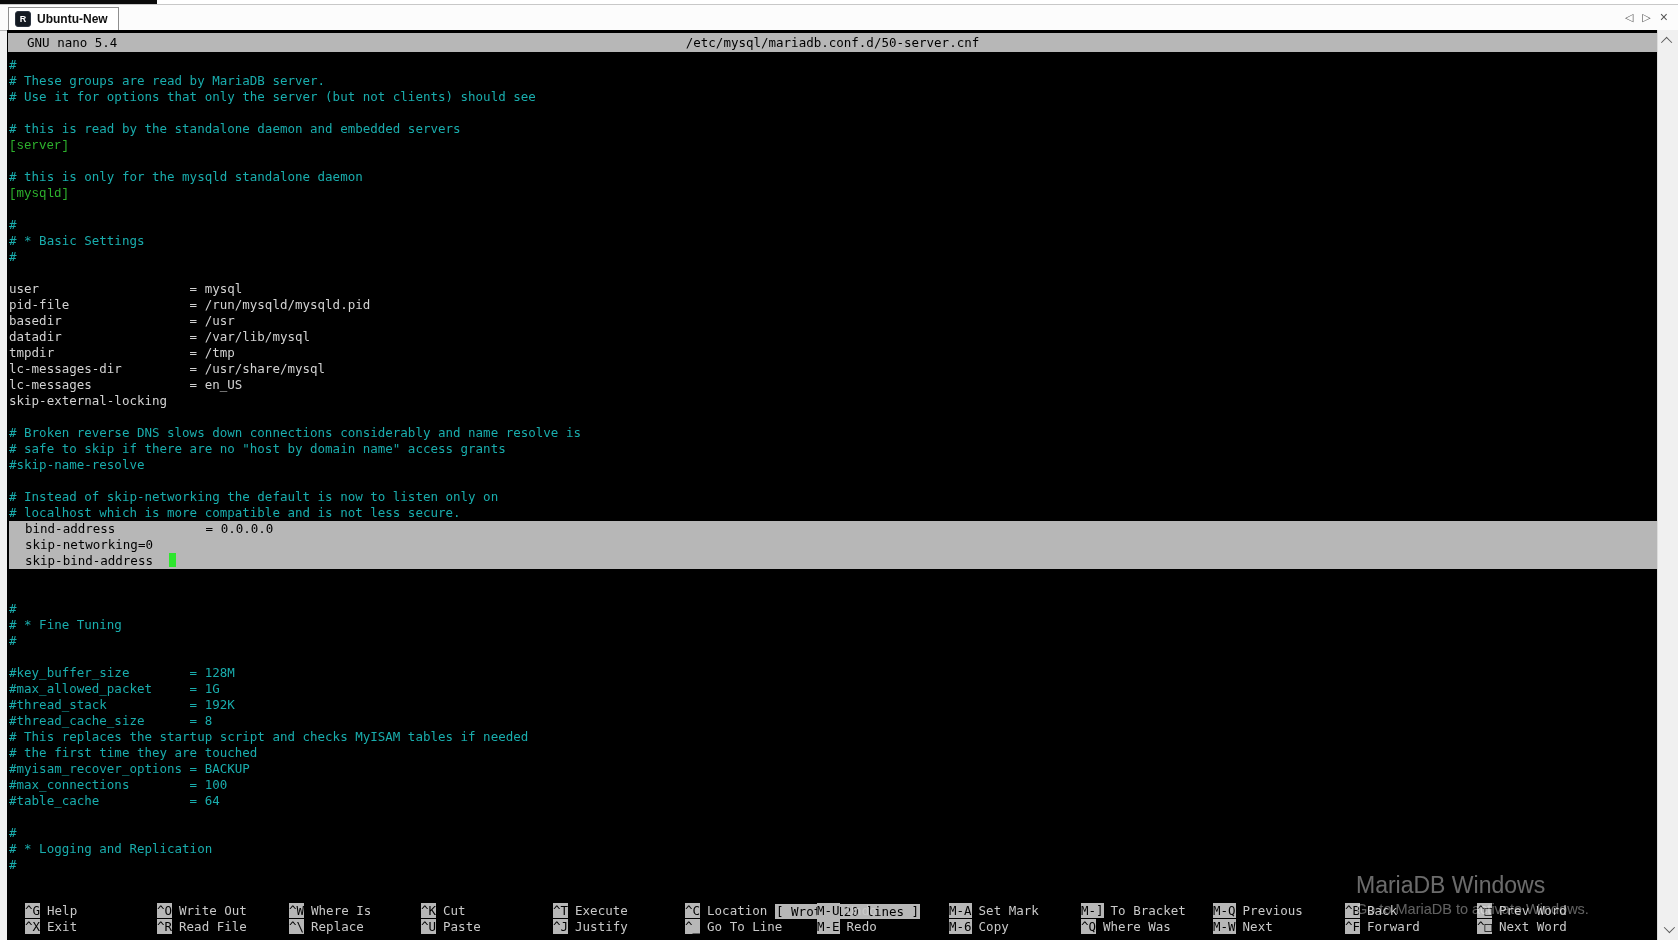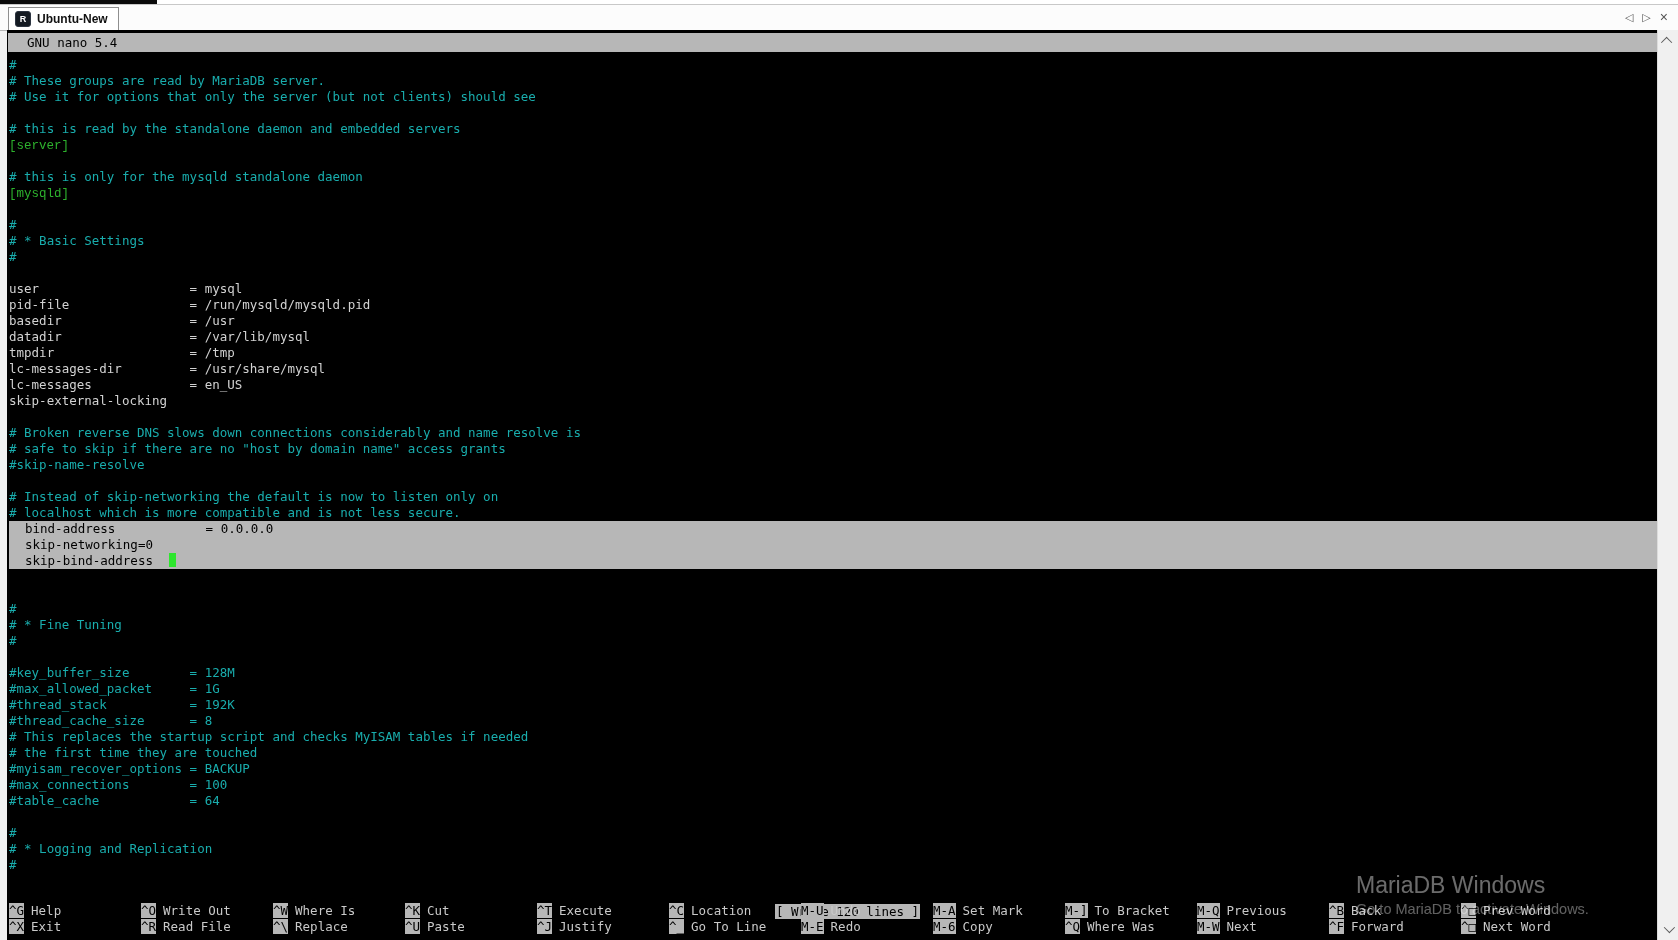--- a/index.html
+++ b/index.html
@@ -40,21 +40,21 @@
   .bline.s-selected{background:var(--silver);}
   .bline.s-selected span{color:#000;margin-left:16px;}
   .cursor{display:inline-block;width:7.5px;height:14px;background:var(--cursor);
           vertical-align:-2px;}
 
   .nano-status{position:absolute;left:0;right:0;top:858px;height:16px;text-align:center;}
   .nano-status span{background:var(--silver);color:#000;padding:0 1px;}
 
   .shortcut-row{position:absolute;left:0;right:0;height:16px;}
   .row-1{top:873px;} .row-2{top:889px;}
-  .sc{position:absolute;top:0;white-space:pre;}
+  .sc{position:absolute;top:0;white-space:pre;margin-left:16px;}
   .sc .k{background:var(--silver);color:#000;}
   .sc .l{color:#c9c9c9;padding-left:7px;}
 
   
   .scrollbar{position:absolute;right:0;top:30px;bottom:0;width:20px;background:#f0f0f0;border-left:1px solid #dcdcdc;}
   .sb-btn{position:absolute;left:0;width:20px;height:18px;display:flex;align-items:center;justify-content:center;}
   .sb-up{top:2px;} .sb-down{bottom:2px;}
   .chev{width:7px;height:7px;border-style:solid;border-color:#5a5a5a;border-width:0;}
   .chev.up{border-top-width:1.6px;border-left-width:1.6px;transform:rotate(45deg) translateY(2px);}
   .chev.down{border-bottom-width:1.6px;border-right-width:1.6px;transform:rotate(45deg) translateY(-2px);}
@@ -80,20 +80,21 @@
   <div class="tab-nav">
     <span>◁</span>
     <span>▷</span>
     <span class="x">×</span>
   </div>
 </div>
 
 <div class="terminal term-mono">
   <div class="nano-header">
     <span class="nano-version">  GNU nano 5.4</span>
+    <span class="nano-path">/etc/mysql/mariadb.conf.d/50-server.cnf</span>
   </div>
 
   <div class="nano-buffer"><div class="bline s-comment"><span>#</span></div><div class="bline s-comment"><span># These groups are read by MariaDB server.</span></div><div class="bline s-comment"><span># Use it for options that only the server (but not clients) should see</span></div><div class="bline s-plain"><span></span></div><div class="bline s-comment"><span># this is read by the standalone daemon and embedded servers</span></div><div class="bline s-section"><span>[server]</span></div><div class="bline s-plain"><span></span></div><div class="bline s-comment"><span># this is only for the mysqld standalone daemon</span></div><div class="bline s-section"><span>[mysqld]</span></div><div class="bline s-plain"><span></span></div><div class="bline s-comment"><span>#</span></div><div class="bline s-comment"><span># * Basic Settings</span></div><div class="bline s-comment"><span>#</span></div><div class="bline s-plain"><span></span></div><div class="bline s-plain"><span>user                    = mysql</span></div><div class="bline s-plain"><span>pid-file                = /run/mysqld/mysqld.pid</span></div><div class="bline s-plain"><span>basedir                 = /usr</span></div><div class="bline s-plain"><span>datadir                 = /var/lib/mysql</span></div><div class="bline s-plain"><span>tmpdir                  = /tmp</span></div><div class="bline s-plain"><span>lc-messages-dir         = /usr/share/mysql</span></div><div class="bline s-plain"><span>lc-messages             = en_US</span></div><div class="bline s-plain"><span>skip-external-locking</span></div><div class="bline s-plain"><span></span></div><div class="bline s-comment"><span># Broken reverse DNS slows down connections considerably and name resolve is</span></div><div class="bline s-comment"><span># safe to skip if there are no "host by domain name" access grants</span></div><div class="bline s-comment"><span>#skip-name-resolve</span></div><div class="bline s-plain"><span></span></div><div class="bline s-comment"><span># Instead of skip-networking the default is now to listen only on</span></div><div class="bline s-comment"><span># localhost which is more compatible and is not less secure.</span></div><div class="bline s-selected"><span>bind-address            = 0.0.0.0</span></div><div class="bline s-selected"><span>skip-networking=0</span></div><div class="bline s-selected"><span>skip-bind-address</span><span class="cursor"></span></div><div class="bline s-plain"><span></span></div><div class="bline s-plain"><span></span></div><div class="bline s-comment"><span>#</span></div><div class="bline s-comment"><span># * Fine Tuning</span></div><div class="bline s-comment"><span>#</span></div><div class="bline s-plain"><span></span></div><div class="bline s-comment"><span>#key_buffer_size        = 128M</span></div><div class="bline s-comment"><span>#max_allowed_packet     = 1G</span></div><div class="bline s-comment"><span>#thread_stack           = 192K</span></div><div class="bline s-comment"><span>#thread_cache_size      = 8</span></div><div class="bline s-comment"><span># This replaces the startup script and checks MyISAM tables if needed</span></div><div class="bline s-comment"><span># the first time they are touched</span></div><div class="bline s-comment"><span>#myisam_recover_options = BACKUP</span></div><div class="bline s-comment"><span>#max_connections        = 100</span></div><div class="bline s-comment"><span>#table_cache            = 64</span></div><div class="bline s-plain"><span></span></div><div class="bline s-comment"><span>#</span></div><div class="bline s-comment"><span># * Logging and Replication</span></div><div class="bline s-comment"><span>#</span></div><div class="bline s-plain"><span></span></div></div>
 
   <div class="nano-status">
     <span>[ Wrote 120 lines ]</span>
   </div>
 
   <div class="shortcut-row row-1"><span class="sc" style="left: 2px;"><span class="k">^G</span><span class="l">Help</span></span><span class="sc" style="left: 134px;"><span class="k">^O</span><span class="l">Write Out</span></span><span class="sc" style="left: 266px;"><span class="k">^W</span><span class="l">Where Is</span></span><span class="sc" style="left: 398px;"><span class="k">^K</span><span class="l">Cut</span></span><span class="sc" style="left: 530px;"><span class="k">^T</span><span class="l">Execute</span></span><span class="sc" style="left: 662px;"><span class="k">^C</span><span class="l">Location</span></span><span class="sc" style="left: 794px;"><span class="k">M-U</span><span class="l">Undo</span></span><span class="sc" style="left: 926px;"><span class="k">M-A</span><span class="l">Set Mark</span></span><span class="sc" style="left: 1058px;"><span class="k">M-]</span><span class="l">To Bracket</span></span><span class="sc" style="left: 1190px;"><span class="k">M-Q</span><span class="l">Previous</span></span><span class="sc" style="left: 1322px;"><span class="k">^B</span><span class="l">Back</span></span><span class="sc" style="left: 1454px;"><span class="k">^□</span><span class="l">Prev Word</span></span></div>
   <div class="shortcut-row row-2"><span class="sc" style="left: 2px;"><span class="k">^X</span><span class="l">Exit</span></span><span class="sc" style="left: 134px;"><span class="k">^R</span><span class="l">Read File</span></span><span class="sc" style="left: 266px;"><span class="k">^\</span><span class="l">Replace</span></span><span class="sc" style="left: 398px;"><span class="k">^U</span><span class="l">Paste</span></span><span class="sc" style="left: 530px;"><span class="k">^J</span><span class="l">Justify</span></span><span class="sc" style="left: 662px;"><span class="k">^_</span><span class="l">Go To Line</span></span><span class="sc" style="left: 794px;"><span class="k">M-E</span><span class="l">Redo</span></span><span class="sc" style="left: 926px;"><span class="k">M-6</span><span class="l">Copy</span></span><span class="sc" style="left: 1058px;"><span class="k">^Q</span><span class="l">Where Was</span></span><span class="sc" style="left: 1190px;"><span class="k">M-W</span><span class="l">Next</span></span><span class="sc" style="left: 1322px;"><span class="k">^F</span><span class="l">Forward</span></span><span class="sc" style="left: 1454px;"><span class="k">^□</span><span class="l">Next Word</span></span></div>

